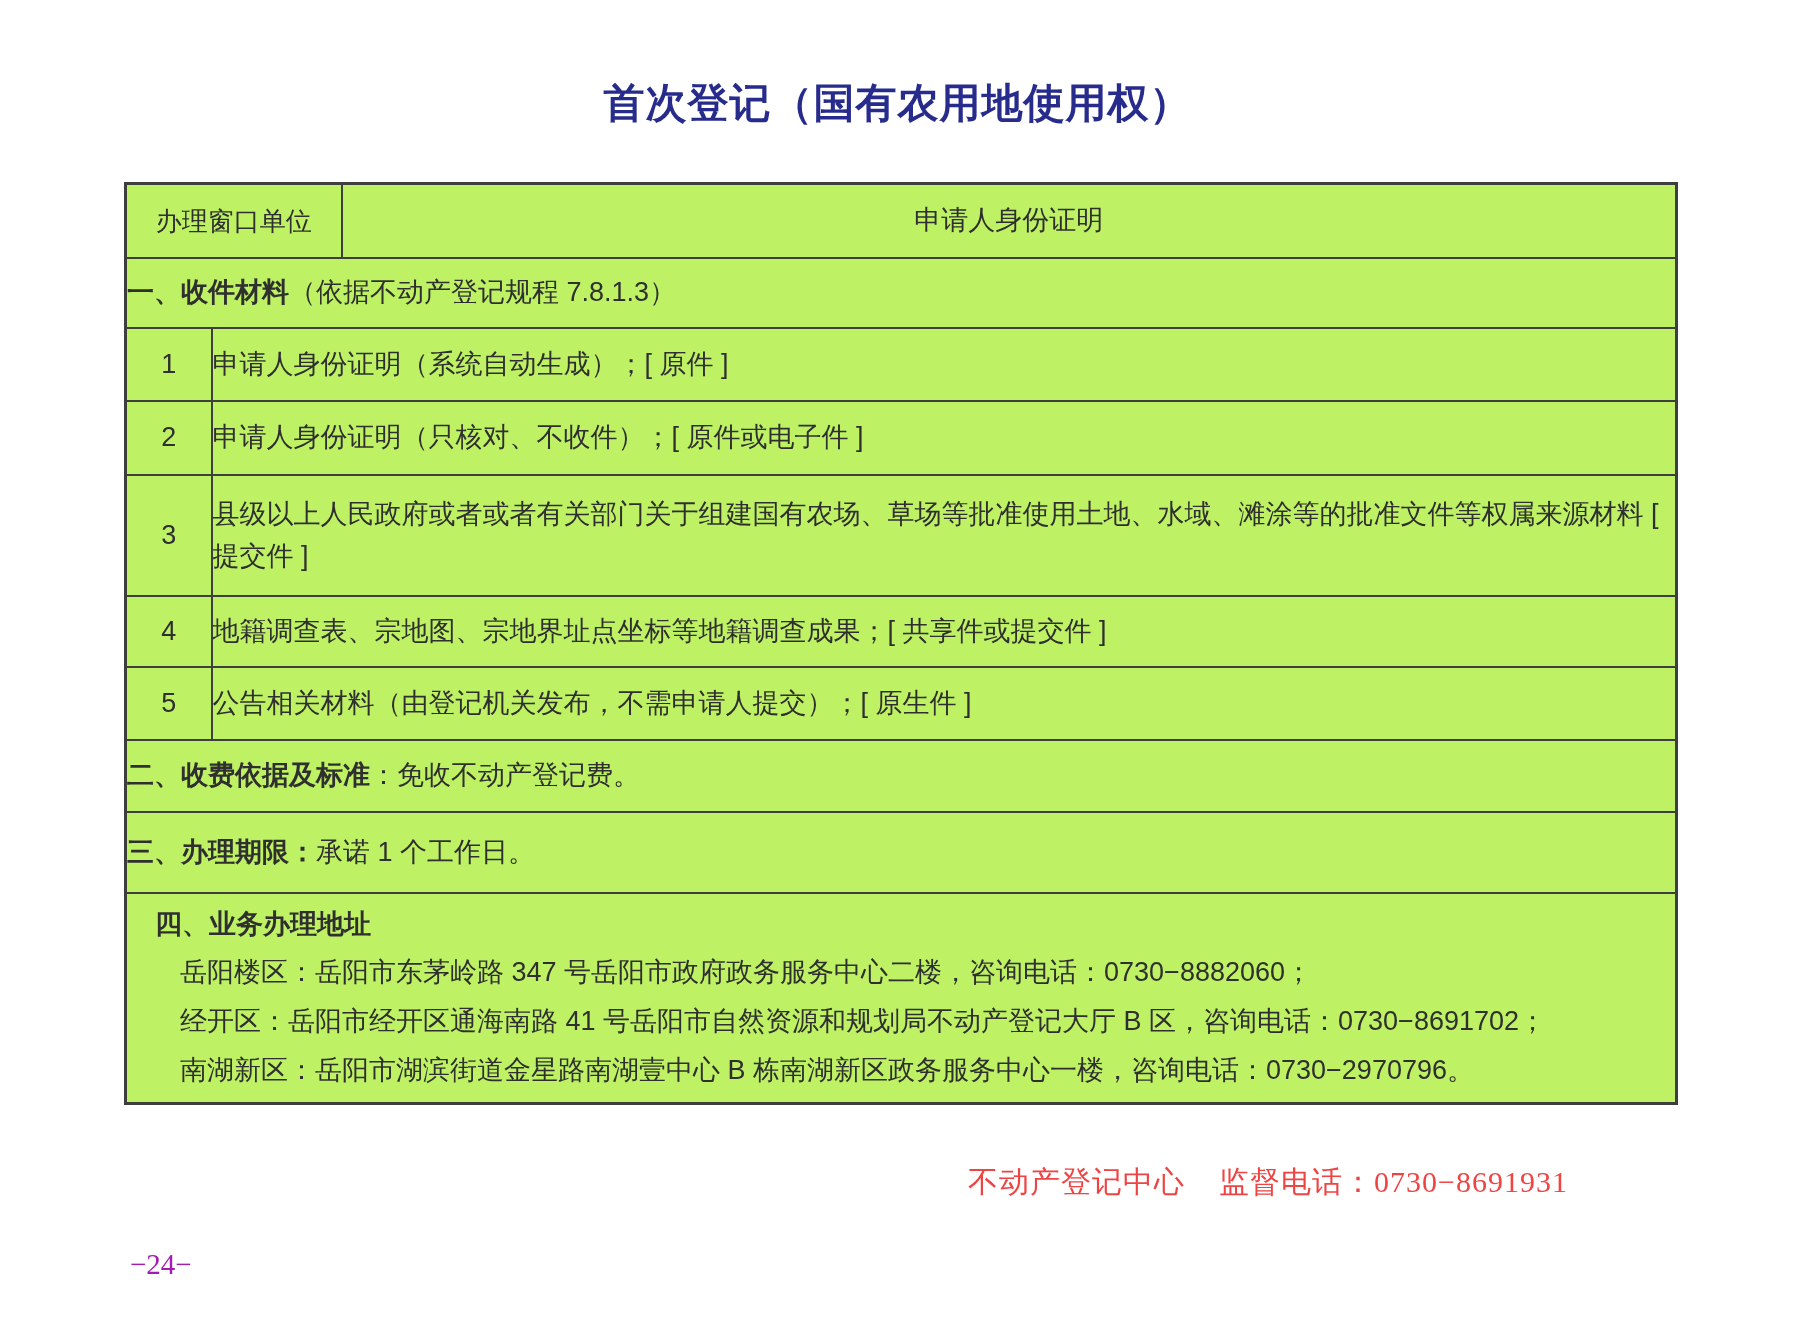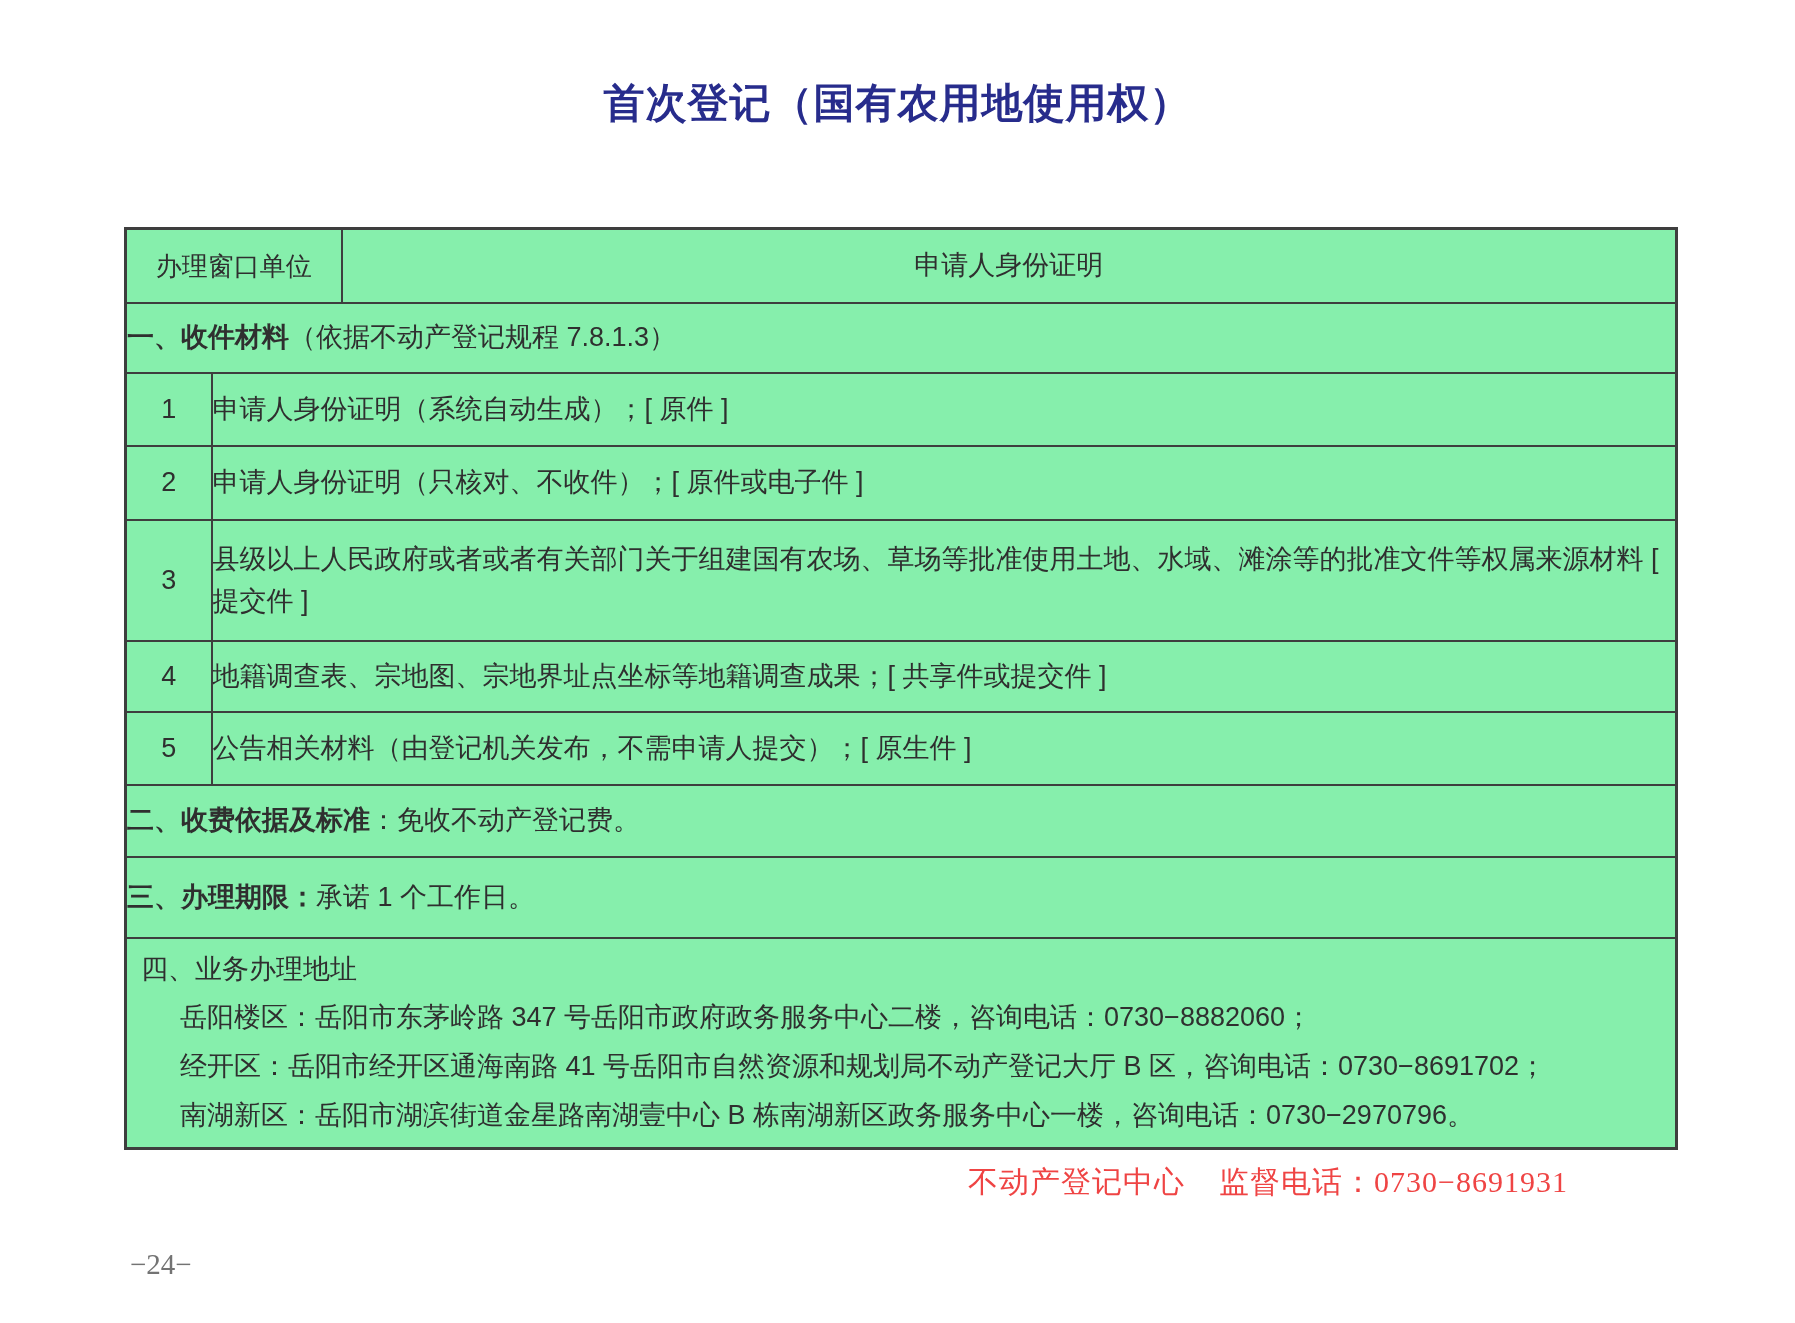--- a/index.html
+++ b/index.html
@@ -10,22 +10,22 @@
   }
   .page-title{
     position:absolute;left:0;top:76px;width:100%;
     text-align:center;margin:0;
     font-family:"Liberation Serif","DejaVu Serif",serif;
     font-weight:bold;font-size:41px;color:#272c8c;letter-spacing:1px;
   }
   table.doc-table{
     position:absolute;left:124px;top:182px;width:1551px;
     border-collapse:collapse;table-layout:fixed;
-    background:#86efac;
-    font-size:27px;color:#2f2f2f;margin-top:45px;
+    background:#bef264;
+    font-size:27px;color:#2f2f2f;
   }
   .doc-table td{
     border:2px solid #3e3e3e;
     vertical-align:middle;
     padding:0;
     line-height:1.55;
   }
   .doc-table{border:3px solid #3e3e3e;}
   col.c1{width:86px;}
   col.c2{width:130px;}
@@ -41,32 +41,32 @@
   td.h-s2{height:70px;}
   td.h-s3{height:79px;}
   td.h-s4{height:208px;}
   .cell-center{text-align:center;}
   .label-cell{text-align:center;font-size:26px;}
   .num-cell{text-align:center;}
   .item-cell{padding-left:8px;padding-right:14px;line-height:47px;}
   .section-cell{padding-left:11px;padding-right:14px;}
   .bold{font-weight:bold;}
   .addr-block{vertical-align:top;padding-top:10px;}
-  .addr-title{padding-left:14px;font-weight:normal;line-height:47px;}
+  .addr-title{padding-left:28px;font-weight:bold;line-height:47px;}
   .addr-line{padding-left:53px;padding-right:14px;line-height:49px;}
   .footer-line{
     position:absolute;top:1162px;right:227px;
     font-family:"Liberation Serif","DejaVu Serif",serif;
     font-size:30px;color:#ef4444;letter-spacing:1px;white-space:nowrap;
   }
   .footer-org{margin-right:34px;}
   .page-number{
     position:absolute;left:130px;top:1248px;
     font-family:"Liberation Serif","DejaVu Serif",serif;
-    font-size:29px;color:#737373;
+    font-size:29px;color:#a21caf;
   }
 </style>
 </head>
 <body>
 
 <h1 class="page-title">首次登记（国有农用地使用权）</h1>
 
 <table class="doc-table">
   <colgroup>
       <col class="c1">

